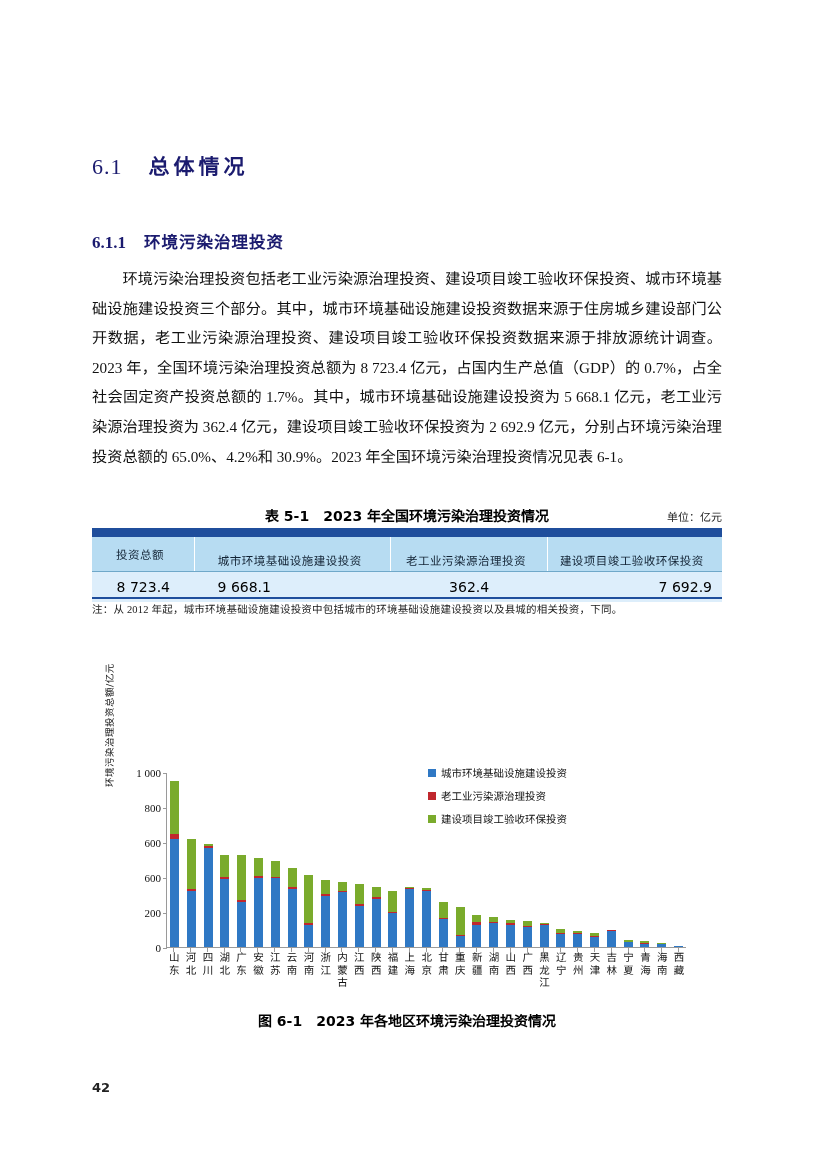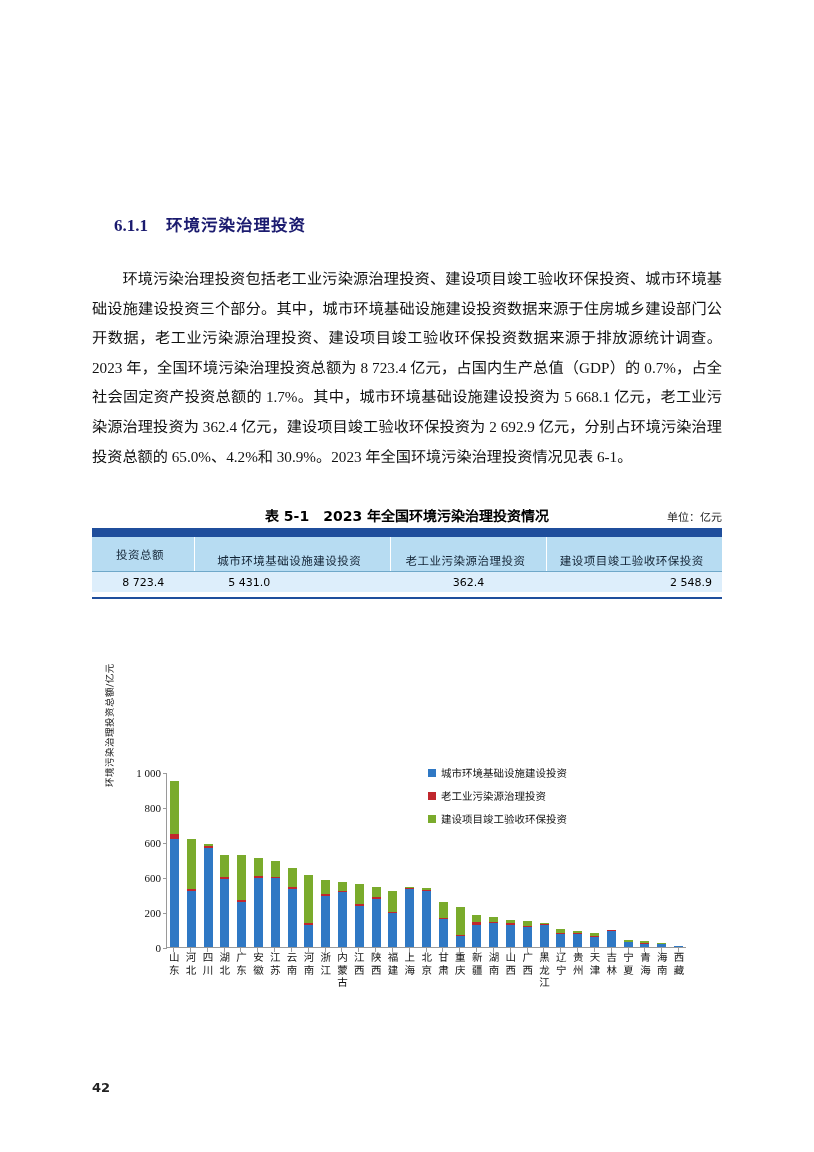--- a/index.html
+++ b/index.html
@@ -24,21 +24,21 @@
   .h2 .num{font-family:"Liberation Serif",serif;font-weight:normal;font-size:22px;}
   .h2 .txt{margin-left:26px;letter-spacing:4px;}
 
   .h3{
     position:absolute;left:92px;
     font-family:"DejaVu Sans","Liberation Sans",sans-serif;
     font-size:16.5px;font-weight:bold;color:#1b1b6f;
   }
   .h3 .num{font-family:"Liberation Serif",serif;font-size:17px;}
   .h3 .txt{margin-left:18px;letter-spacing:1px;}
-  #h3-1{top:212px;margin-left:22px;}
+  #h3-1{top:229px;}
   #h3-2{top:637px;}
 
   
   .para{
     position:absolute;
     font-size:15.2px;
     line-height:29.6px;
     text-align:justify;
     text-justify:inter-ideograph;
     text-indent:2em;
@@ -84,25 +84,25 @@
     letter-spacing:.5px;
   }
   table.data thead tr.hdr th.first{
     vertical-align:middle;
     padding-bottom:0;
     border-left:none;
   }
   table.data thead tr.hdr th.last{border-right:none;}
   table.data tbody td{
     background:#ddeefb;
-    height:20px;
+    height:30px;
     text-align:right;
     padding:0 10px 0 0;
     border:none;
-    font-size:11px;
+    font-size:14px;
     color:#000;
   }
   table.data tbody td.c1{text-align:center;padding-right:0;}
   table.data tbody td.c2{padding-right:120px;}
   table.data tbody td.c3{text-align:center;padding-right:0;}
   .tbl-botline{
     position:absolute;left:92px;top:597px;width:630px;height:2px;background:#1f4e9c;
   }
   .tbl-note{
     position:absolute;left:92px;top:601px;width:640px;
@@ -194,20 +194,23 @@
     position:absolute;left:92px;top:1080px;
     font-family:"DejaVu Sans","Liberation Sans",sans-serif;
     font-size:13px;font-weight:bold;color:#222;
   }
 </style>
 </head>
 <body>
 
 <div class="page">
 
+  <div class="h2">
+    <span class="num">6.1</span><span class="txt">总体情况</span>
+  </div>
 
   <div class="h3" id="h3-1">
     <span class="num">6.1.1</span><span class="txt">环境污染治理投资</span>
   </div>
 
   <div class="para" id="p1">环境污染治理投资包括老工业污染源治理投资、建设项目竣工验收环保投资、城市环境基础设施建设投资三个部分。其中，城市环境基础设施建设投资数据来源于住房城乡建设部门公开数据，老工业污染源治理投资、建设项目竣工验收环保投资数据来源于排放源统计调查。2023 年，全国环境污染治理投资总额为 8 723.4 亿元，占国内生产总值（GDP）的 0.7%，占全社会固定资产投资总额的 1.7%。其中，城市环境基础设施建设投资为 5 668.1 亿元，老工业污染源治理投资为 362.4 亿元，建设项目竣工验收环保投资为 2 692.9 亿元，分别占环境污染治理投资总额的 65.0%、4.2%和 30.9%。2023 年全国环境污染治理投资情况见表 6-1。</div>
 
   <div class="tbl-title">
     <span>表 5-1</span><span class="gap"></span><span>2023 年全国环境污染治理投资情况</span>
   </div>
@@ -222,28 +225,29 @@
         <tr class="hdr">
           <th class="first" style="width:100px">投资总额</th>
           <th style="width:190px">城市环境基础设施建设投资</th>
           <th style="width:160px">老工业污染源治理投资</th>
           <th class="last" style="width:180px">建设项目竣工验收环保投资</th>
         </tr>
       </thead>
       <tbody>
         <tr>
           <td class="c1">8 723.4</td>
-          <td class="c2">5 431.0</td>
+          <td class="c2">9 668.1</td>
           <td class="c3">362.4</td>
-          <td>2 548.9</td>
+          <td>7 692.9</td>
         </tr>
       </tbody>
     </table>
   </div>
   <div class="tbl-botline"></div>
+  <div class="tbl-note">注：从 2012 年起，城市环境基础设施建设投资中包括城市的环境基础设施建设投资以及县城的相关投资，下同。</div>
 
 
 
   <div class="chart">
     <div class="ylabel">环境污染治理投资总额/亿元</div>
     <div class="plot" id="plot">
       <div class="bars" id="bars">
           <div class="bar">
             <div class="seg" style="background: rgb(47, 120, 196); height: 108.5px;"></div>
             <div class="seg" style="background: rgb(192, 39, 45); height: 4.2px;"></div>
@@ -485,15 +489,18 @@
           <span class="swatch" style="background: rgb(192, 39, 45);"></span>
           <span>老工业污染源治理投资</span>
         </div>
         <div class="lg-row">
           <span class="swatch" style="background: rgb(122, 171, 44);"></span>
           <span>建设项目竣工验收环保投资</span>
         </div>
       </div>
   </div>
 
+  <div class="fig-cap">
+    <span>图 6-1</span><span class="gap"></span><span>2023 年各地区环境污染治理投资情况</span>
+  </div>
 
   <div class="pageno">42</div>
 </div>
 
 </body></html>

